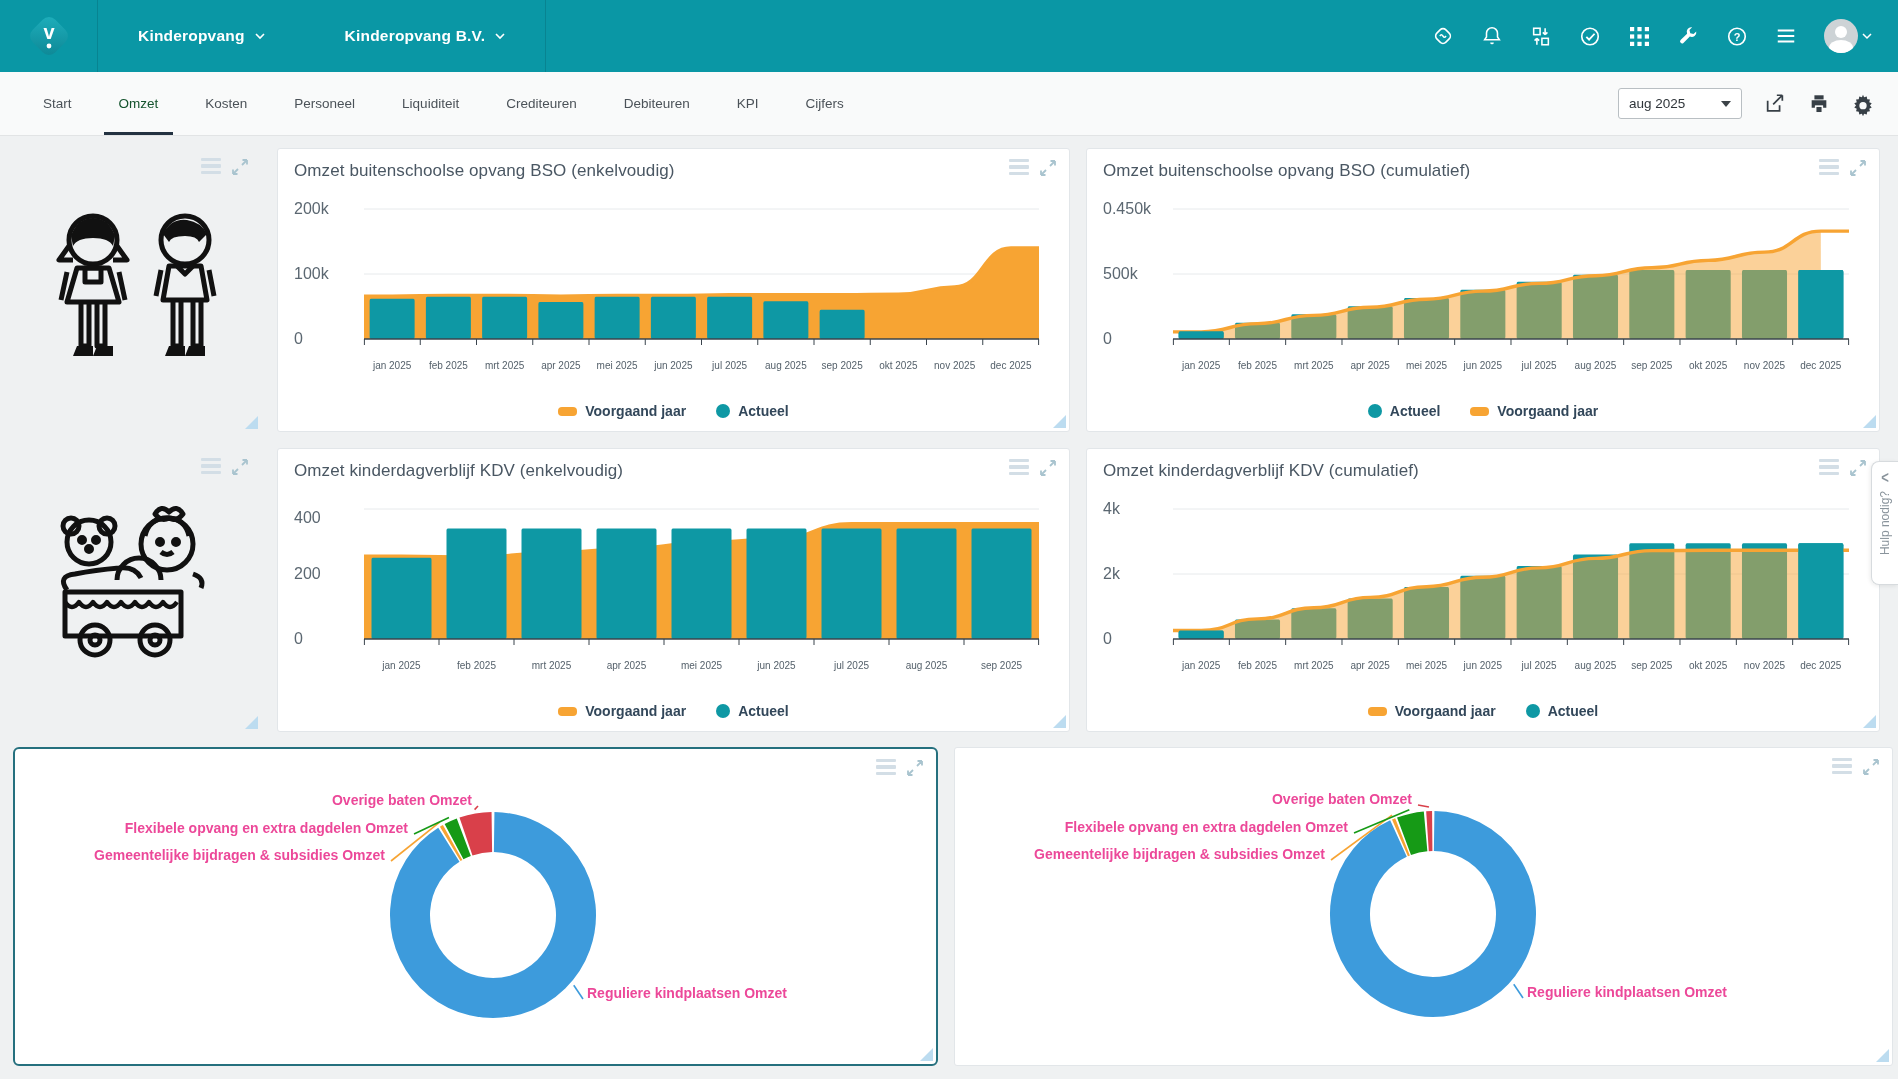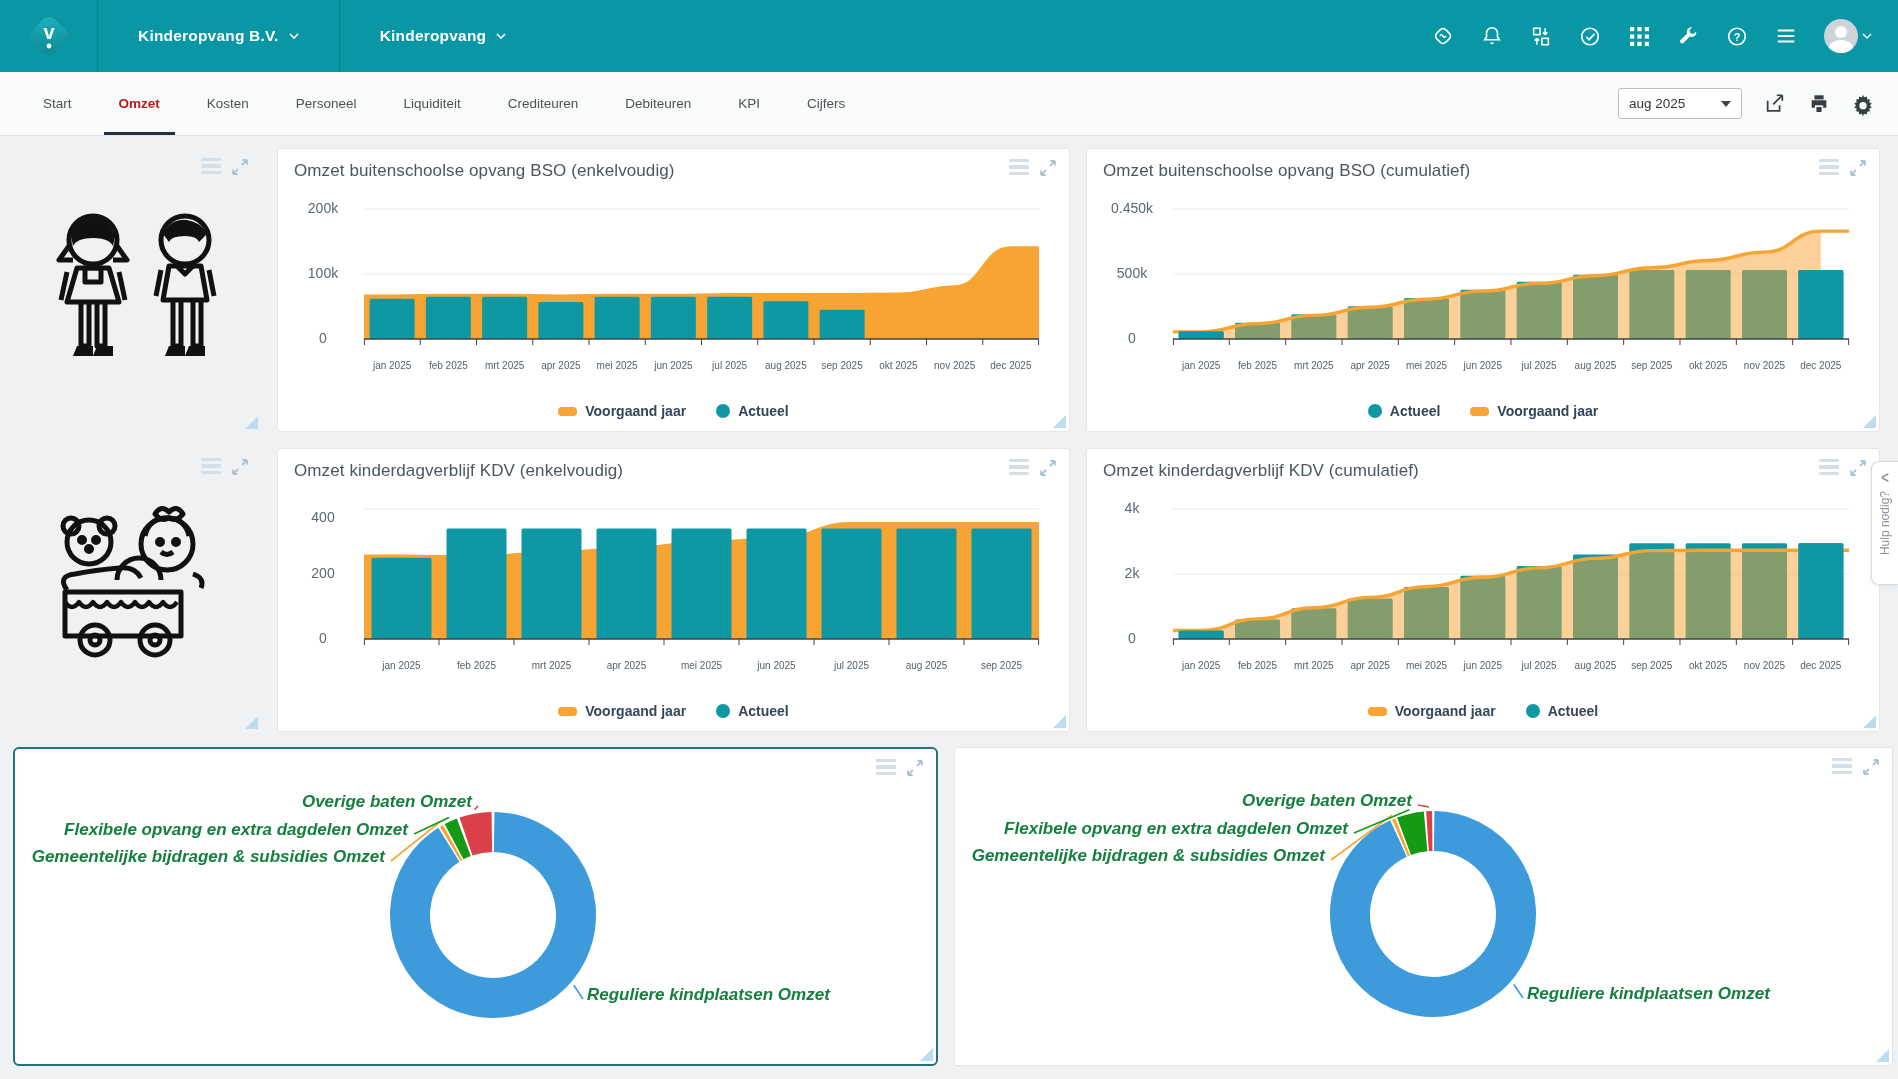--- a/index.html
+++ b/index.html
@@ -21,21 +21,21 @@
   .avatar { width:34px; height:34px; border-radius:50%; background:#cdd3d6; position:relative; overflow:hidden; }
   .avatar .head { position:absolute; left:11px; top:7px; width:12px; height:12px; border-radius:50%; background:#fff; }
   .avatar .bod { position:absolute; left:5px; top:21px; width:24px; height:16px; border-radius:50% 50% 0 0; background:#fff; }
 
   
   .navrow { height:64px; background:#f9fafa; border-bottom:1px solid #e2e4e5;
      display:flex; align-items:center; padding:0 24px 0 28px; }
   .tabs { display:flex; height:100%; }
   .tab { display:flex; align-items:center; padding:0 15px; margin-right:17px; font-size:13.5px;
      color:#4b5258; cursor:pointer; position:relative; }
-  .tab.active { font-weight:bold; color:#b91c1c; }
+  .tab.active { font-weight:normal; color:#14532d; }
   .tab.active::after { content:""; position:absolute; left:0; right:0; bottom:0; height:3px; background:#233241; }
   .nav-right { margin-left:auto; display:flex; align-items:center; gap:22px; }
   .period-select { width:124px; height:31px; background:#fff; border:1px solid #b9bfc3; border-radius:3px;
      display:flex; align-items:center; padding:0 10px; font-size:13.5px; color:#2f353a; cursor:pointer; }
   .period-select .caret { margin-left:auto; width:0; height:0;
      border-left:5px solid transparent; border-right:5px solid transparent; border-top:6px solid #3c4348; }
   .nicon { width:22px; height:22px; display:inline-flex; align-items:center; justify-content:center;
      cursor:pointer; color:#373f46; }
 
   
@@ -56,32 +56,32 @@
   .resize-handle { position:absolute; bottom:3px; right:3px; width:0; height:0; cursor:nwse-resize;
      border-left:13px solid transparent; border-bottom:13px solid #bcdcf0; }
 
   .ctitle { font-size:17px; color:#4a5763; letter-spacing:.1px; padding-right:70px; white-space:nowrap;
      overflow:hidden; }
 
   
   .chart-body { margin-top:14px; }
   .plotarea { position:relative; margin-left:70px; margin-right:14px; }
   .plotsvg { display:block; width:100%; height:158px; overflow:visible; }
-  .ylab { position:absolute; left:-70px; width:58px; text-align:center; font-size:14px; color:#5b6771; }
+  .ylab { position:absolute; left:-70px; width:58px; text-align:left; font-size:16px; color:#5b6771; }
   .xlabels { display:flex; margin-left:70px; margin-right:14px; margin-top:7px; }
   .xlabels span { flex:1; text-align:center; font-size:10px; color:#55616b; white-space:nowrap; }
   .legend { display:flex; justify-content:center; gap:30px; margin-top:32px; }
   .legend .li { display:flex; align-items:center; gap:8px; font-size:14px; font-weight:bold; color:#32475a; }
   .lm-circle { width:14px; height:14px; border-radius:50%; }
   .lm-pill { width:19px; height:9px; border-radius:4px; }
 
   
   .donutwrap { position:relative; width:905px; height:272px; margin:4px auto 0; }
   .donutwrap svg { position:absolute; left:0; top:0; }
-  .dlabel { position:absolute; font-size:17px; font-weight:bold; color:#15803d; white-space:nowrap;font-style:italic; }
+  .dlabel { position:absolute; font-size:14px; font-weight:bold; color:#ec4899; white-space:nowrap; }
 
   
   .help-tab { position:fixed; right:0; top:461px; width:27px; height:124px; background:#fff;
      border:1px solid #d7dbde; border-right:none; border-radius:8px 0 0 8px;
      box-shadow:-1px 1px 4px rgba(0,0,0,.08); display:flex; flex-direction:column; align-items:center;
      padding-top:8px; cursor:pointer; z-index:20; }
   .help-tab .hchev { font-size:13px; color:#8a949c; font-weight:bold; transform:scaleY(1.3); }
   .help-tab .htxt { writing-mode:vertical-rl; transform:rotate(180deg); font-size:12px; color:#8a949c; margin-top:6px; }
 </style>
 </head>
@@ -94,28 +94,28 @@
           <linearGradient id="lg" x1="0" y1="0" x2="1" y2="1">
         <stop offset="0" stop-color="#1fb0bd"></stop>
             <stop offset="1" stop-color="#0d8694"></stop>
           </linearGradient>
         </defs>
       <rect x="10" y="10" width="32" height="32" rx="9" transform="rotate(45 26 26)" fill="url(#lg)"></rect>
       <text x="26" y="29" font-size="20" font-weight="bold" fill="#fff" text-anchor="middle" font-family="Liberation Sans,sans-serif">v</text>
       <circle cx="26" cy="36" r="2.4" fill="#fff"></circle>
     </svg>
   </div>
-  <div class="sel-sec">
-    <span class="sel-label">Kinderopvang B.V.</span>
+  <div class="sel-sec noborder">
+    <span class="sel-label">Kinderopvang</span>
     <svg class="chev" viewBox="0 0 10 10">
       <path d="M1 3 L5 7 L9 3" fill="none" stroke="#fff" stroke-width="1.6"></path>
       </svg>
   </div>
-  <div class="sel-sec noborder">
-    <span class="sel-label">Kinderopvang</span>
+  <div class="sel-sec">
+    <span class="sel-label">Kinderopvang B.V.</span>
     <svg class="chev" viewBox="0 0 10 10">
       <path d="M1 3 L5 7 L9 3" fill="none" stroke="#fff" stroke-width="1.6"></path>
       </svg>
   </div>
 
   <div class="appbar-right">
     <span class="hicon">
       <svg width="24" height="24" viewBox="0 0 24 24">
           <rect x="5" y="5" width="14" height="14" rx="4.5" transform="rotate(45 12 12)" fill="none" stroke="#fff" stroke-width="1.7"></rect>
         <path d="M8.5 12 q1.7 -2.6 3.4 0 q1.7 2.6 3.4 0" fill="none" stroke="#fff" stroke-width="1.5"></path>

